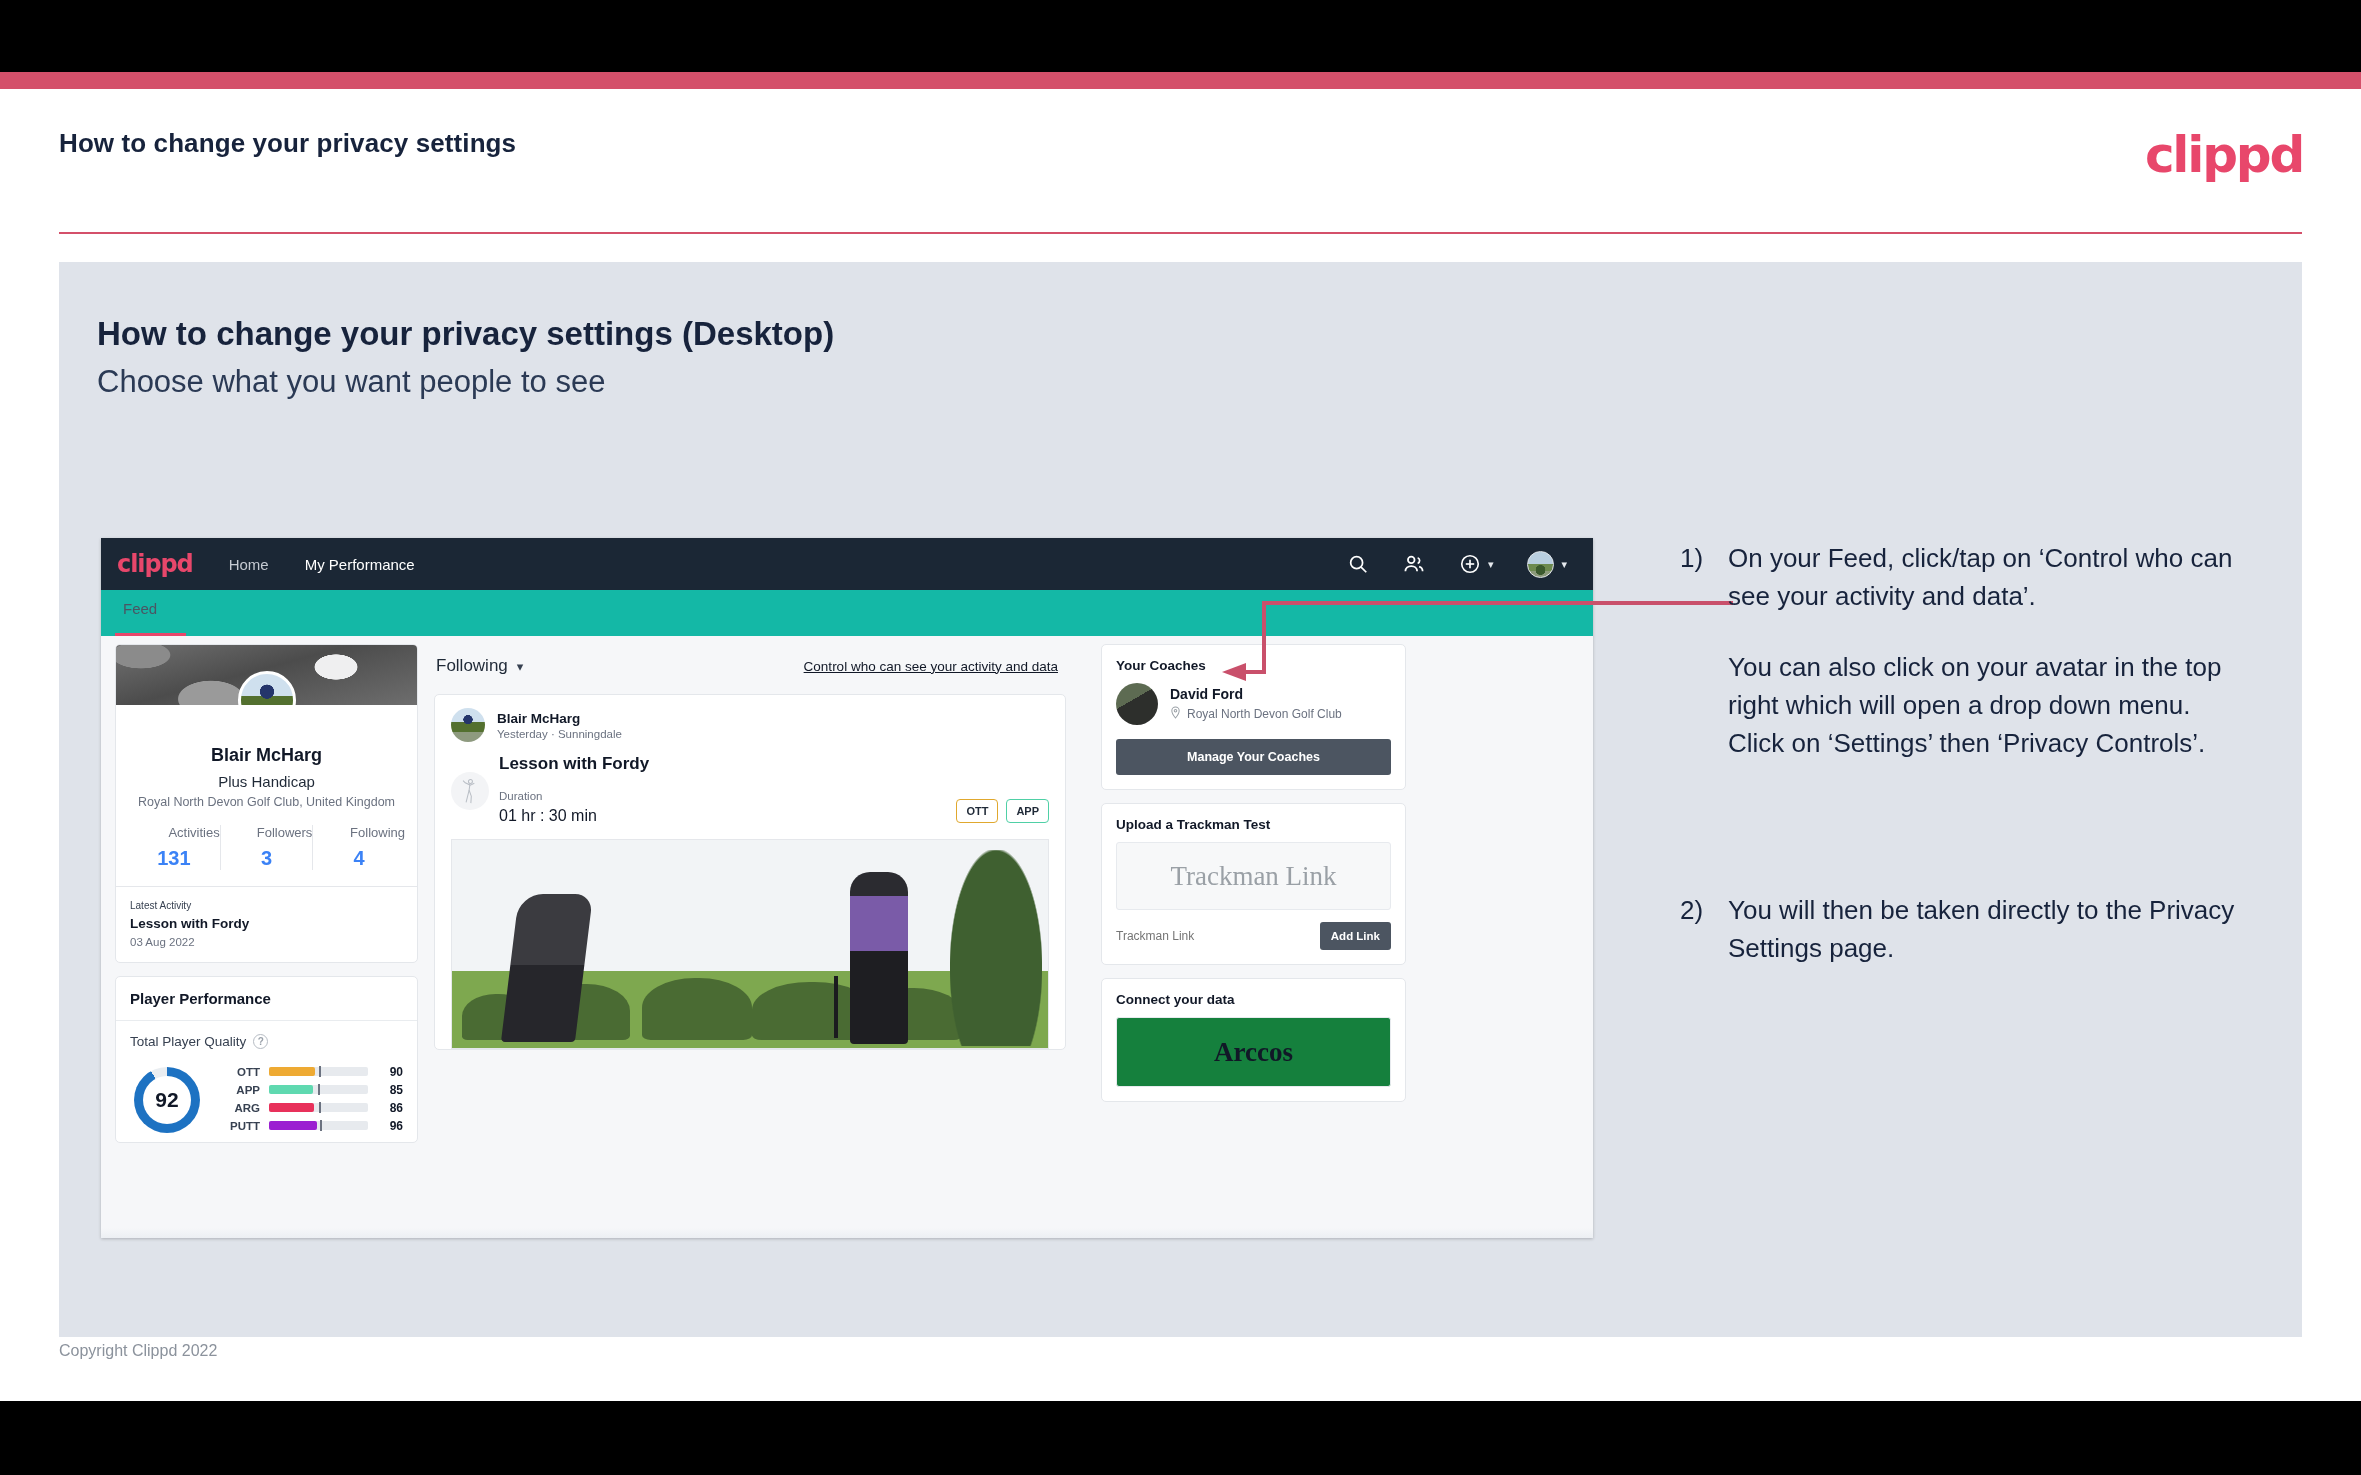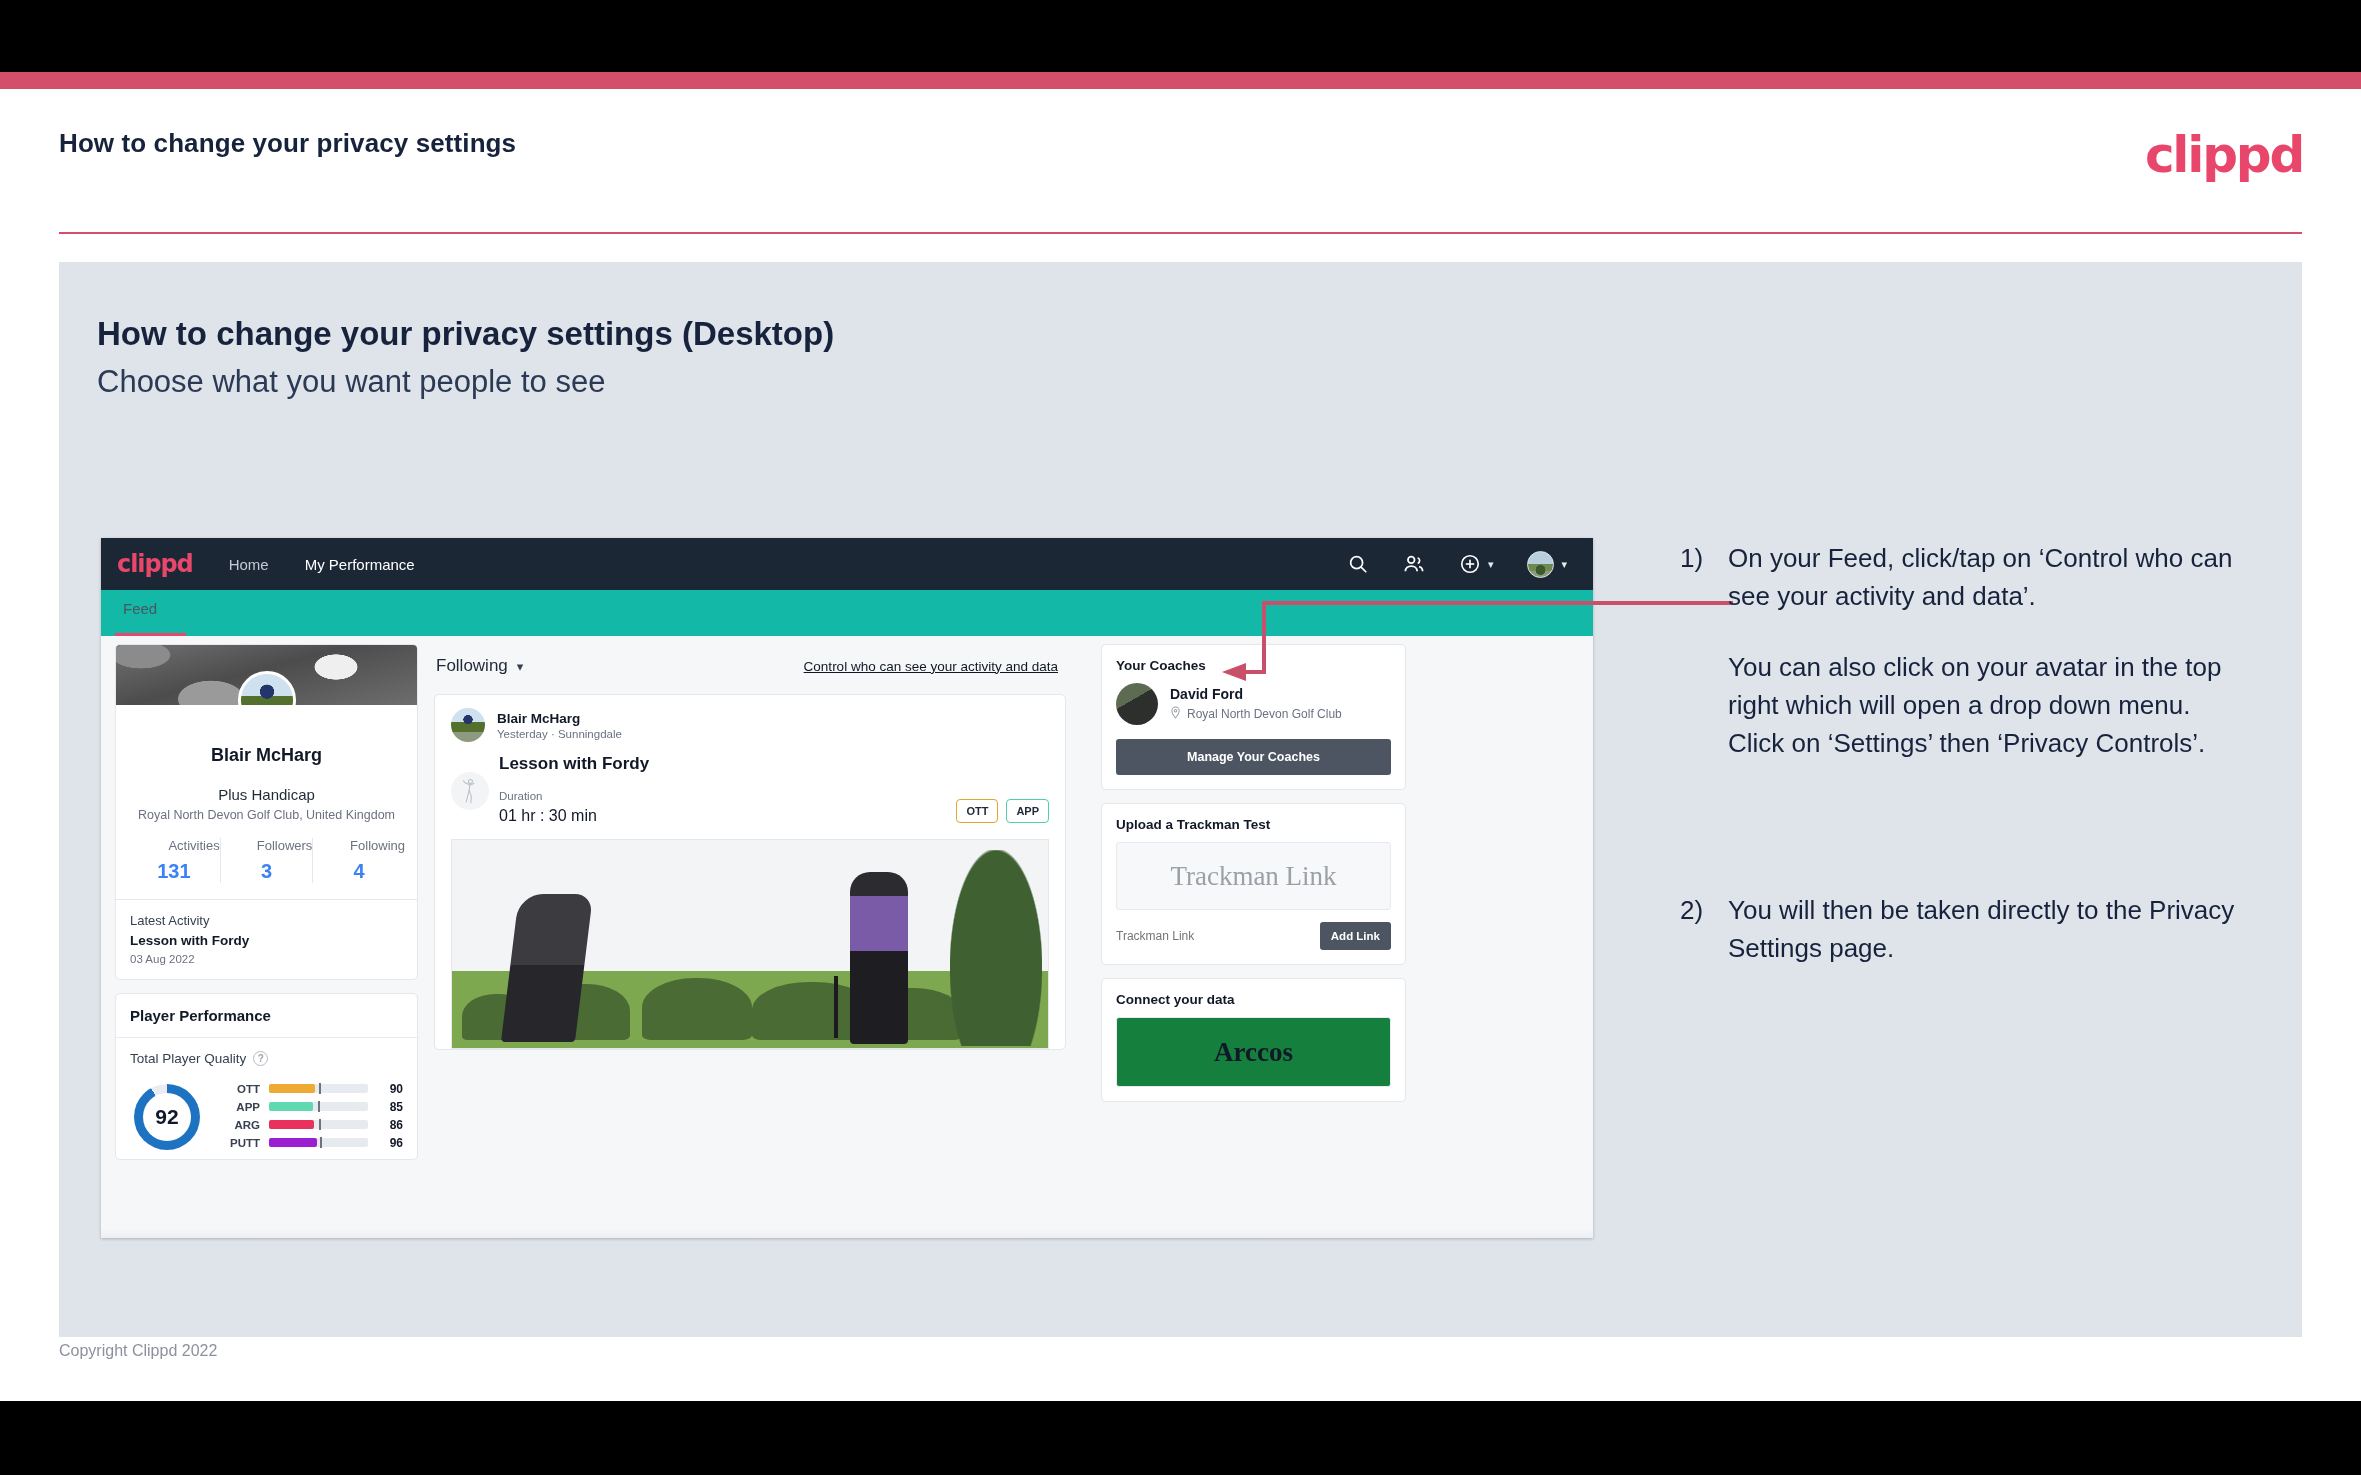--- a/index.html
+++ b/index.html
@@ -109,29 +109,29 @@
   .profile-avatar {
     position: absolute; left: 50%; top: 26px; transform: translateX(-50%);
     width: 58px; height: 58px; border-radius: 50%; border: 3px solid #fff;
     background:
       radial-gradient(circle at 50% 34%, #24356b 0 16%, rgba(0,0,0,0) 17%),
       linear-gradient(#cfe0ee 0 42%, #53702f 42% 72%, #8e9a7f 72% 100%);
     z-index: 3;
   }
   .profile-body { padding: 40px 12px 14px; text-align: center; }
   .p-name { font-size: 18px; font-weight: 700; color: #111827; }
-  .p-hcp  { font-size: 15px; color: #1f2937; margin-top: 20px; }
+  .p-hcp  { font-size: 15px; color: #1f2937; margin-top: 7px; }
   .p-club { font-size: 12.5px; color: #6b7280; margin-top: 5px; }
   .p-stats { display: flex; margin-top: 16px; }
   .p-stat { flex: 1; text-align: center; }
   .p-stat + .p-stat { border-left: 1px solid #e5e7eb; }
   .p-stat-label { font-size: 13px; color: #6b7280; text-align: right; }
   .p-stat-val { font-size: 20px; font-weight: 700; color: #3b82f6; margin-top: 7px; }
   .p-latest { border-top: 1px solid #e5e7eb; padding: 13px 14px 14px; text-align: left; margin: 16px -12px -14px; }
-  .p-lat-h { font-size: 13px; color: #374151; }
+  .p-lat-h { font-size: 10px; color: #374151; }
   .p-lat-t { font-size: 13.5px; font-weight: 700; color: #111827; margin-top: 5px; }
   .p-lat-d { font-size: 11.5px; color: #6b7280; margin-top: 5px; }
 
   
   .pp-card { margin-top: 13px; }
   .pp-head { padding: 13px 14px; border-bottom: 1px solid #e9ecef; font-size: 15px; font-weight: 700; color: #111827; }
   .pp-body { padding: 13px 14px 6px; }
   .pp-tpq { font-size: 13.5px; color: #374151; display: flex; align-items: center; gap: 7px; }
   .q-mark { width: 15px; height: 15px; border-radius: 50%; border: 1.3px solid #b6bcc4; color: #9aa1aa;
             font-size: 10px; line-height: 13px; text-align: center; font-weight: 700; }

